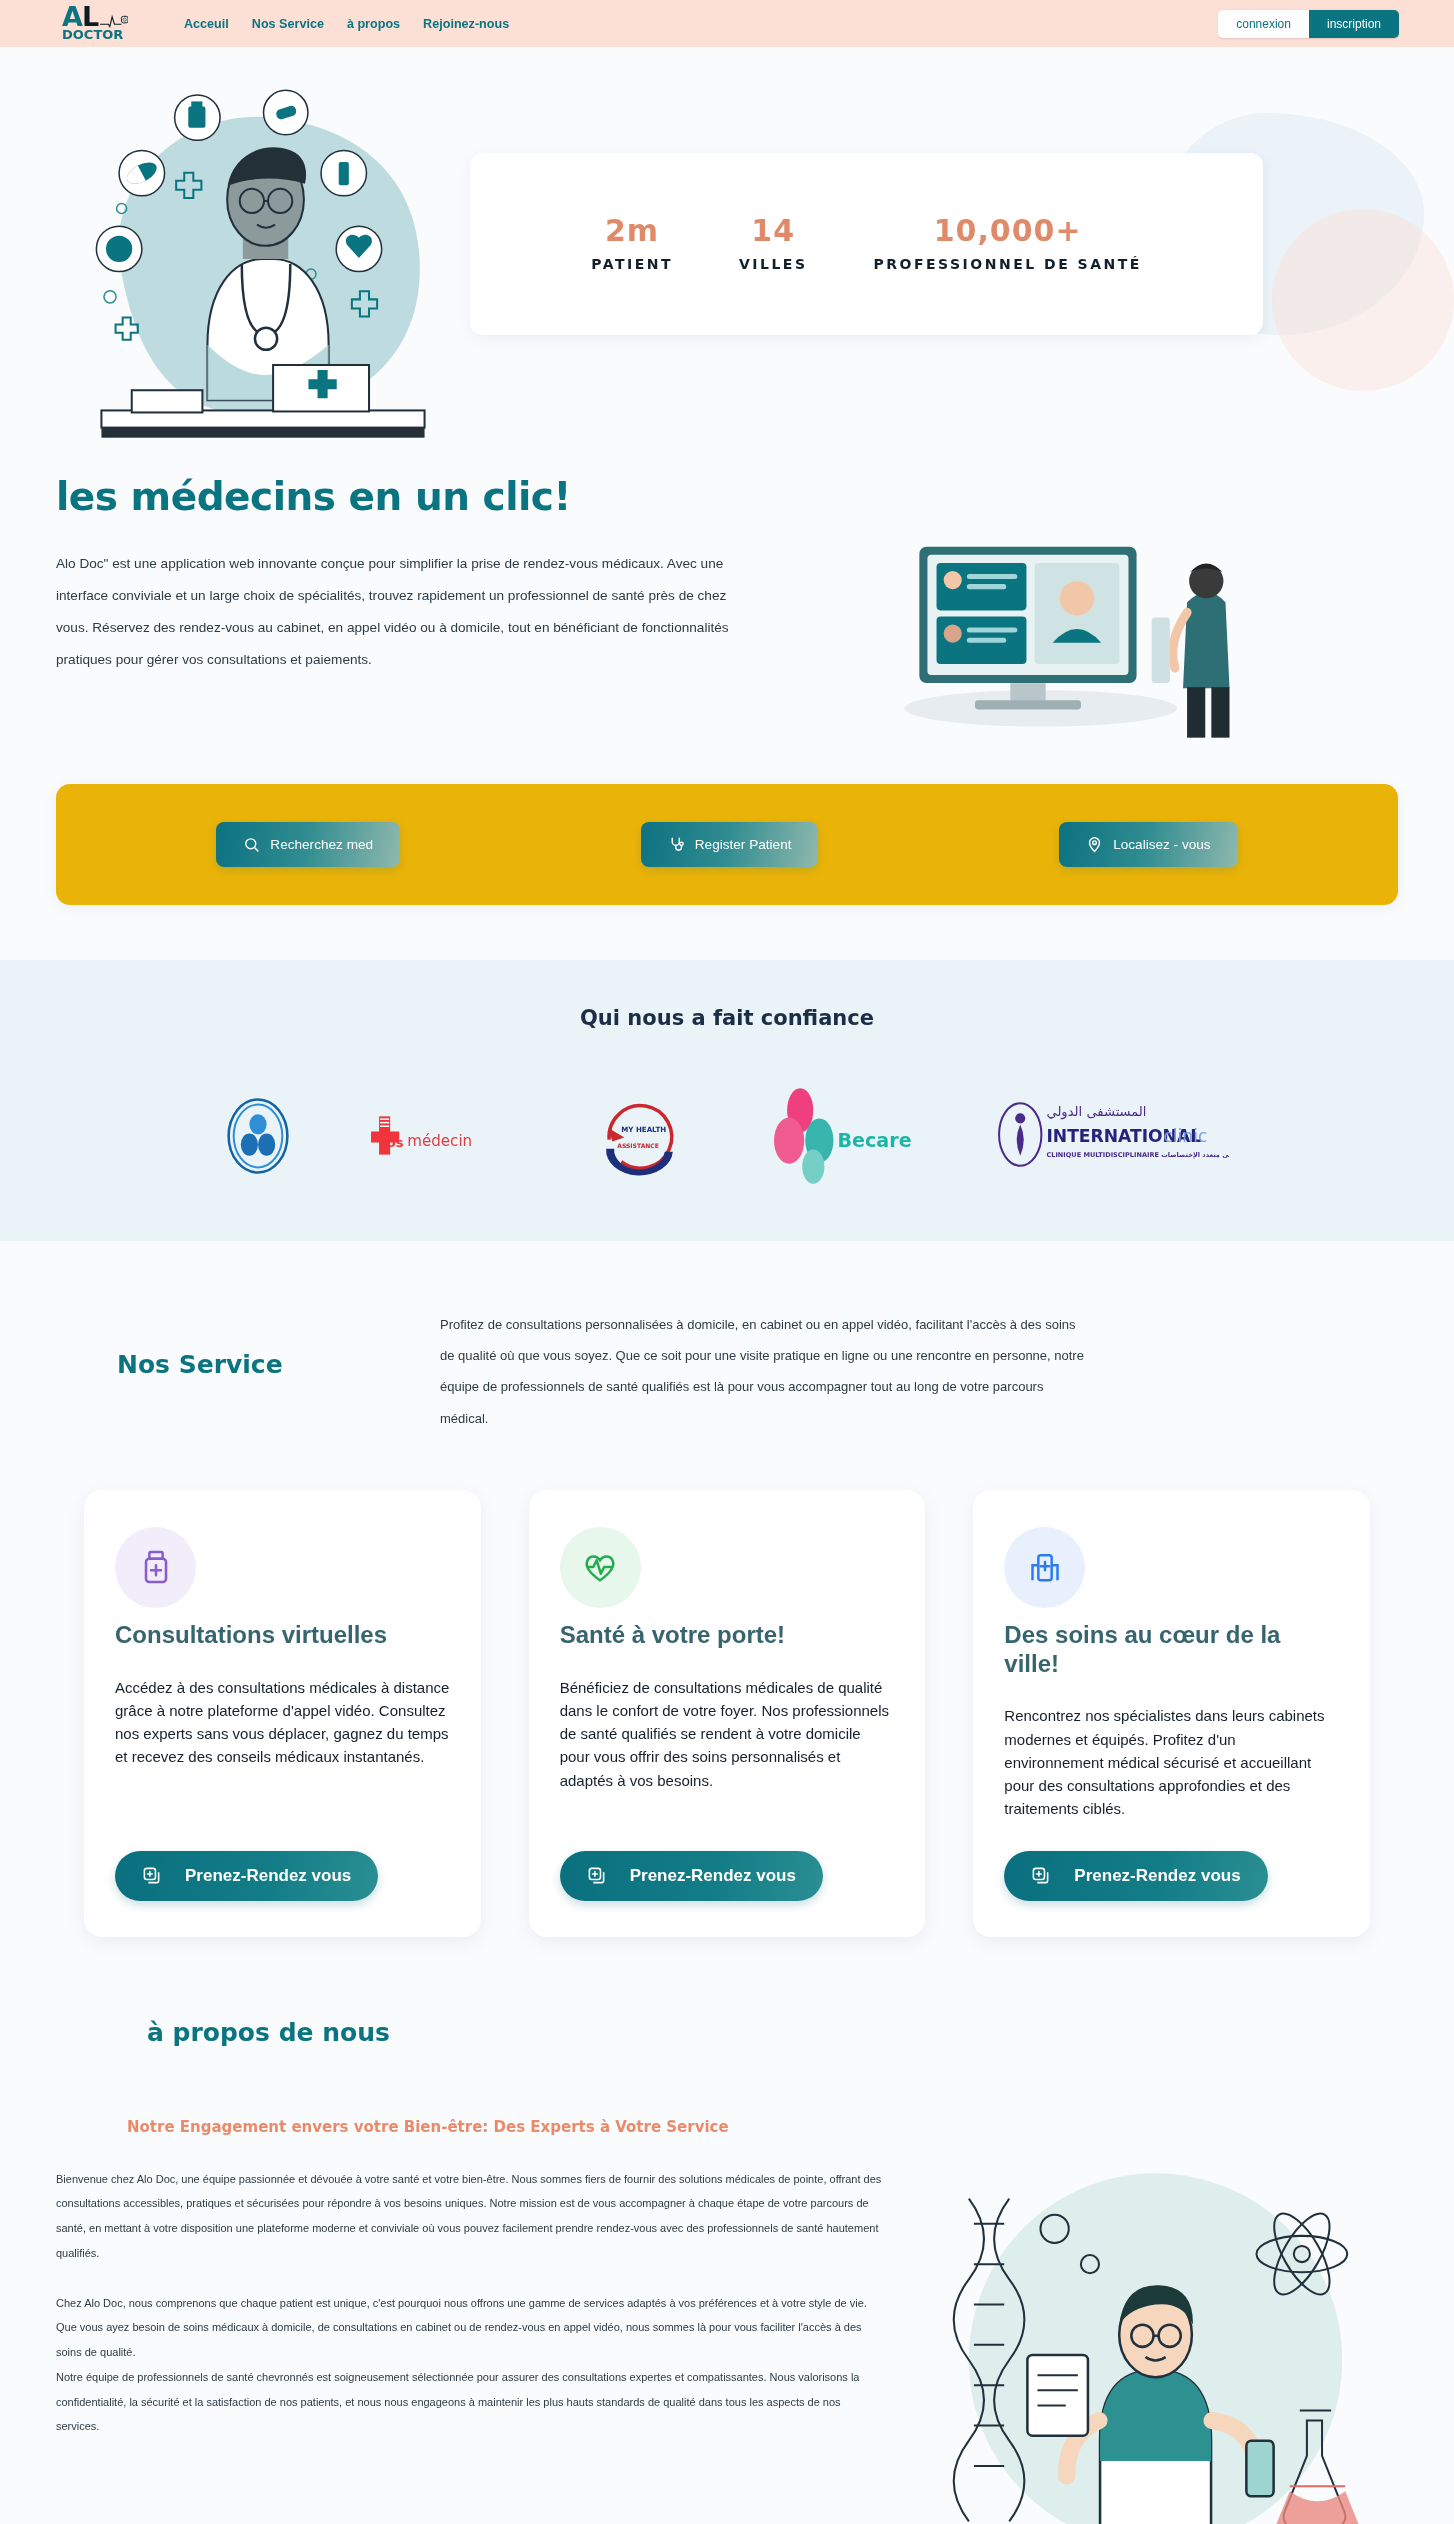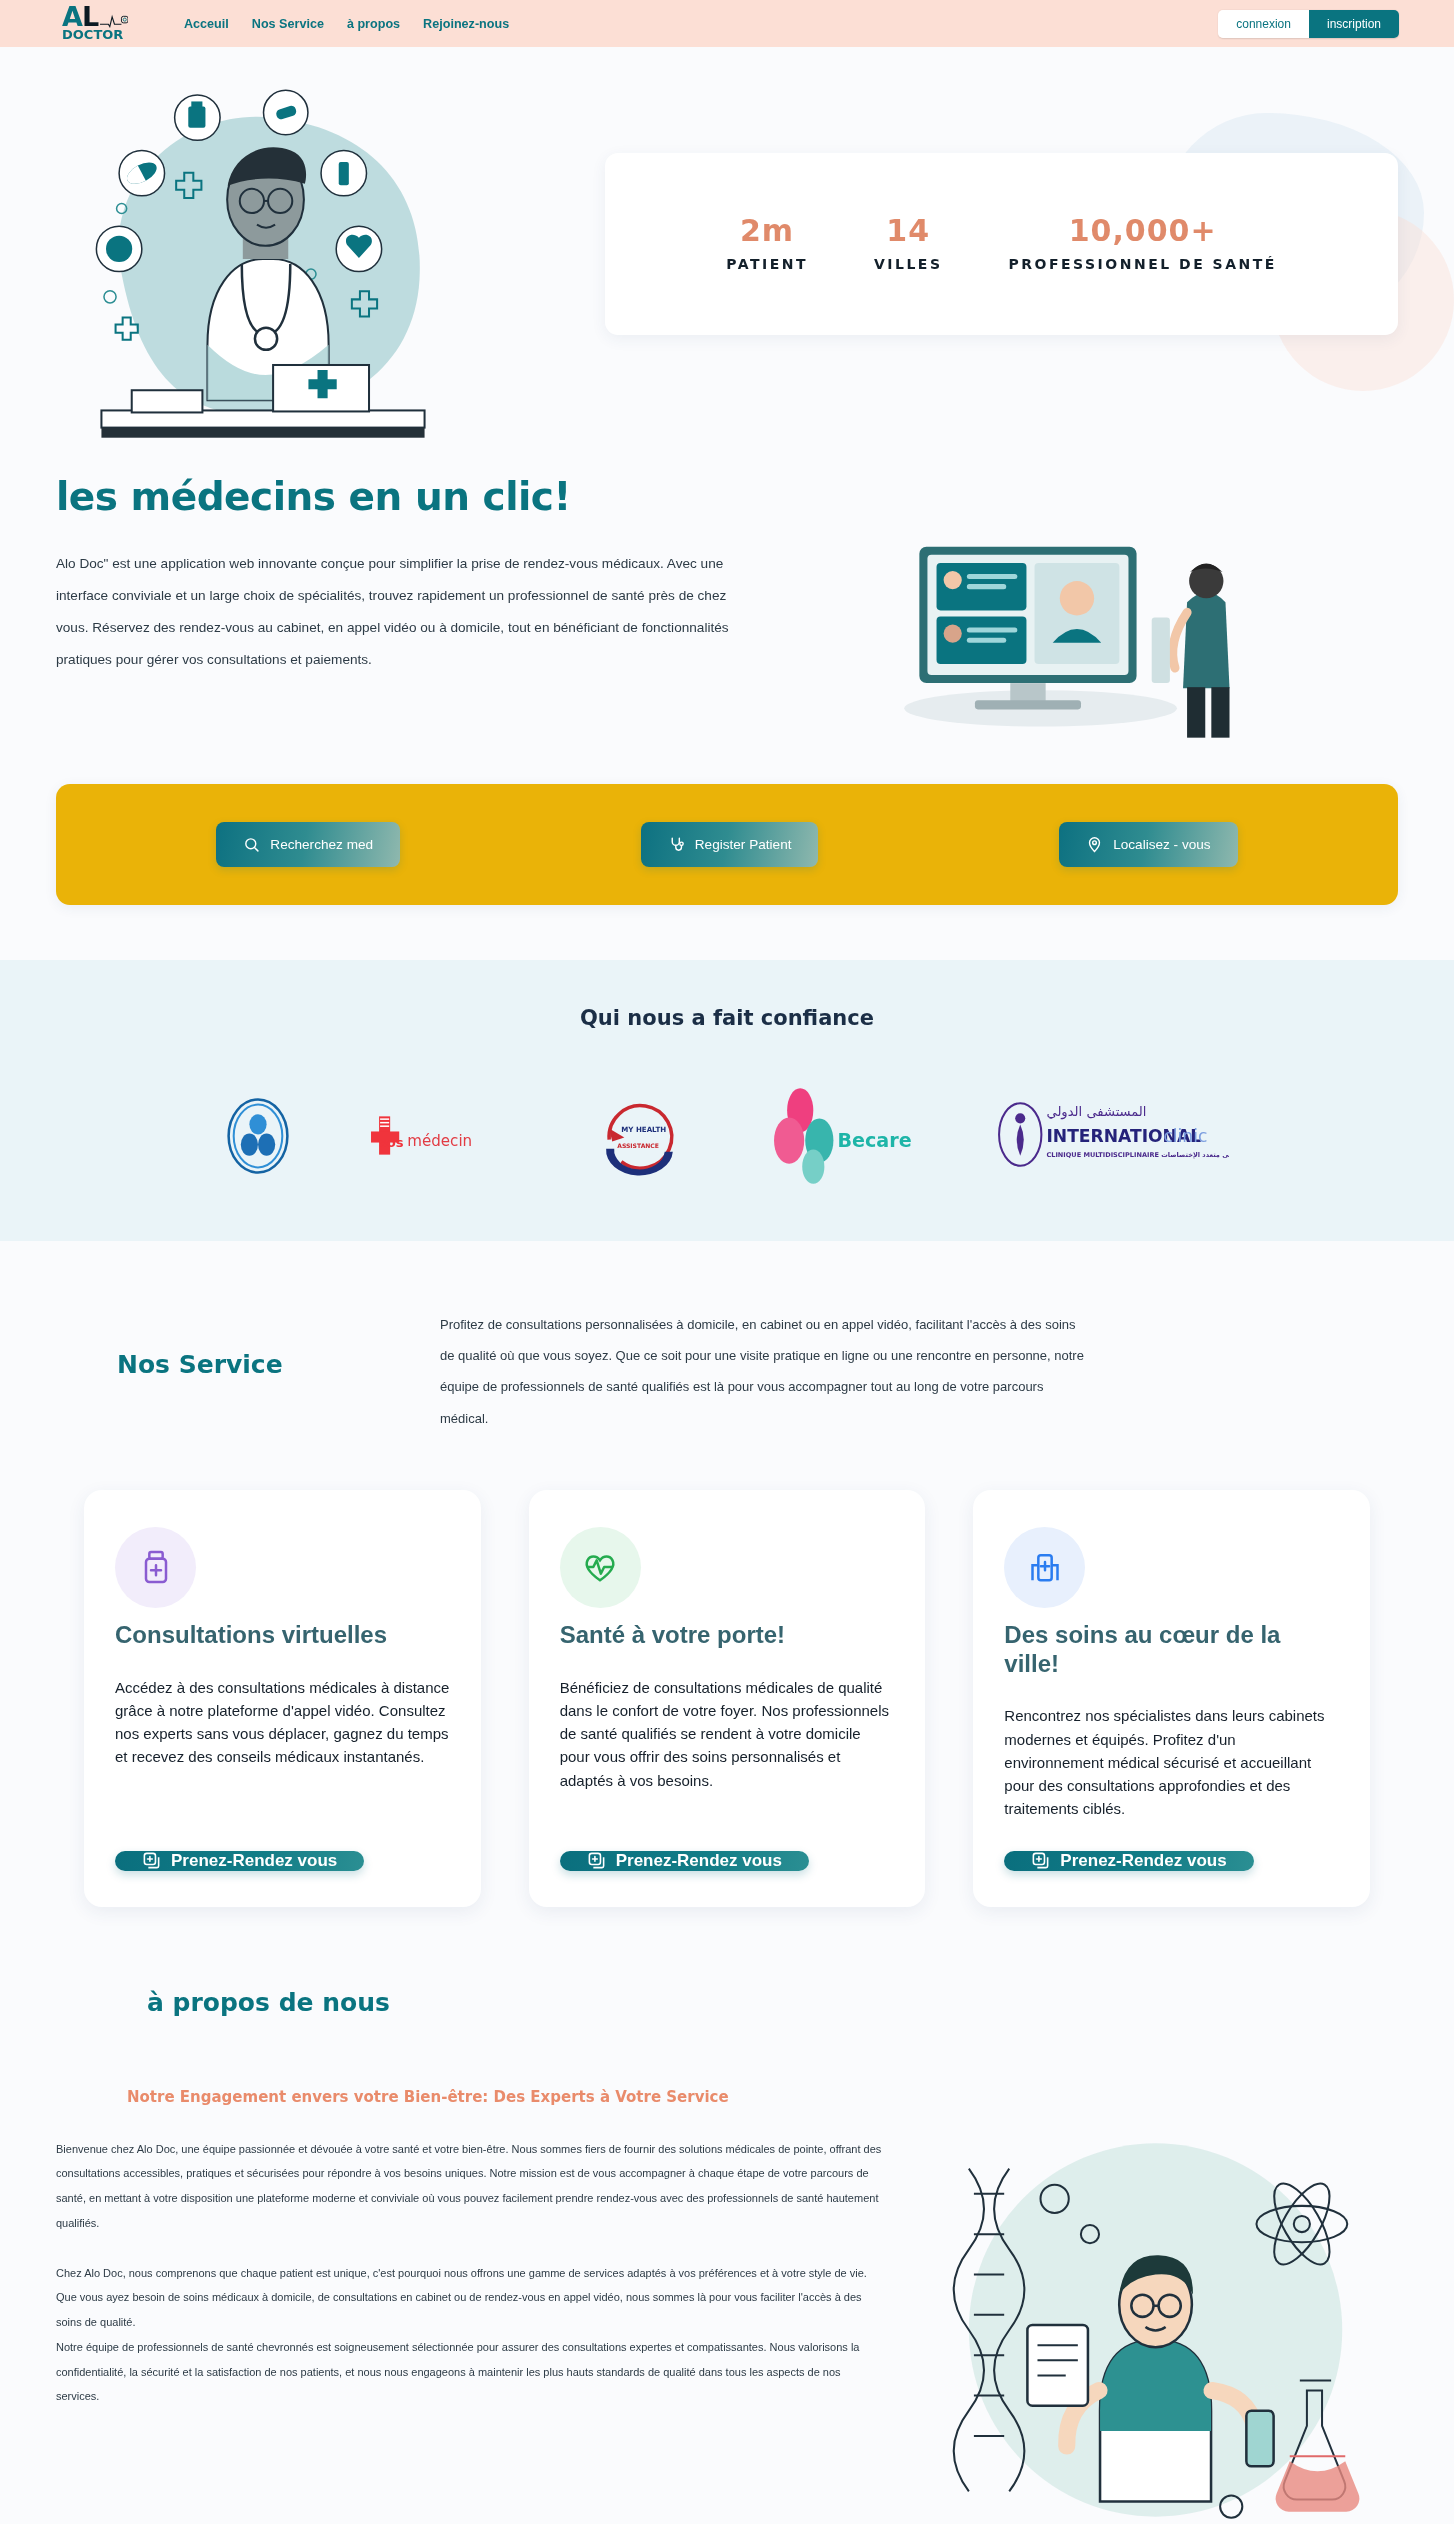--- a/index.html
+++ b/index.html
@@ -41,21 +41,21 @@
   }
   .auth-login{background:#ffffff;color:#0a7480;}
   .auth-signup{background:#0a7480;color:#ffffff;}
 
   
   .hero{position:relative;background:#fafbfd;padding-bottom:15px;}
   .hero-top{display:flex;align-items:flex-start;padding:15px 56px 0 56px;position:relative;}
   .hero-illus{width:414px;height:399px;position:relative;flex:0 0 auto;}
   .hero-illus svg{width:100%;height:100%;}
 
-  .hero-stats-wrap{flex:1;display:flex;justify-content:flex-end;padding-top:91px;}
+  .hero-stats-wrap{flex:1;display:flex;justify-content:flex-start;padding-top:91px;}
   .stats-card{
     background:#ffffff;border-radius:13px;width:793px;height:182px;
     box-shadow:0 4px 15px rgba(40,70,110,.07);
     display:flex;align-items:center;justify-content:center;gap:66px;
   }
   .stat{text-align:center;}
   .stat-num{
     font-family:"DejaVu Sans", sans-serif;font-weight:bold;
     color:#e08a6a;font-size:30px;letter-spacing:1px;line-height:1;
   }
@@ -122,23 +122,23 @@
   }
   .card-icon{
     width:81px;height:81px;border-radius:50%;display:flex;align-items:center;justify-content:center;
   }
   .card-icon svg{width:40px;height:40px;}
   .card-title{
     font-size:24px;font-weight:bold;color:#36646f;line-height:1.2;margin-top:13px;
   }
   .card-text{font-size:15px;line-height:1.55;color:#16202b;margin-top:26px;flex:1;}
   .card-btn{
-    margin-top:30px;align-self:flex-start;display:flex;align-items:center;gap:10px;
+    margin-top:30px;align-self:flex-start;display:flex;align-items:center;gap:24px;
     background:linear-gradient(100deg,#0a6f7e 0%,#137d87 60%,#2b8f93 100%);
-    color:#fff;border:0;border-radius:504px;padding:0 27px;font-size:17px;font-weight:bold;
+    color:#fff;border:0;border-radius:504px;padding:15px 27px;font-size:17px;font-weight:bold;
     cursor:pointer;font-family:"Liberation Sans",sans-serif;white-space:nowrap;
     box-shadow:0 4px 10px rgba(10,111,126,.22);
   }
   .card-btn svg{width:19px;height:19px;}
 
   
   .about{background:#fafbfd;padding:20px 56px 45px 56px;}
   .about-title{
     font-family:"DejaVu Sans",sans-serif;font-weight:bold;color:#0a7480;font-size:25px;
     padding-left:91px;

